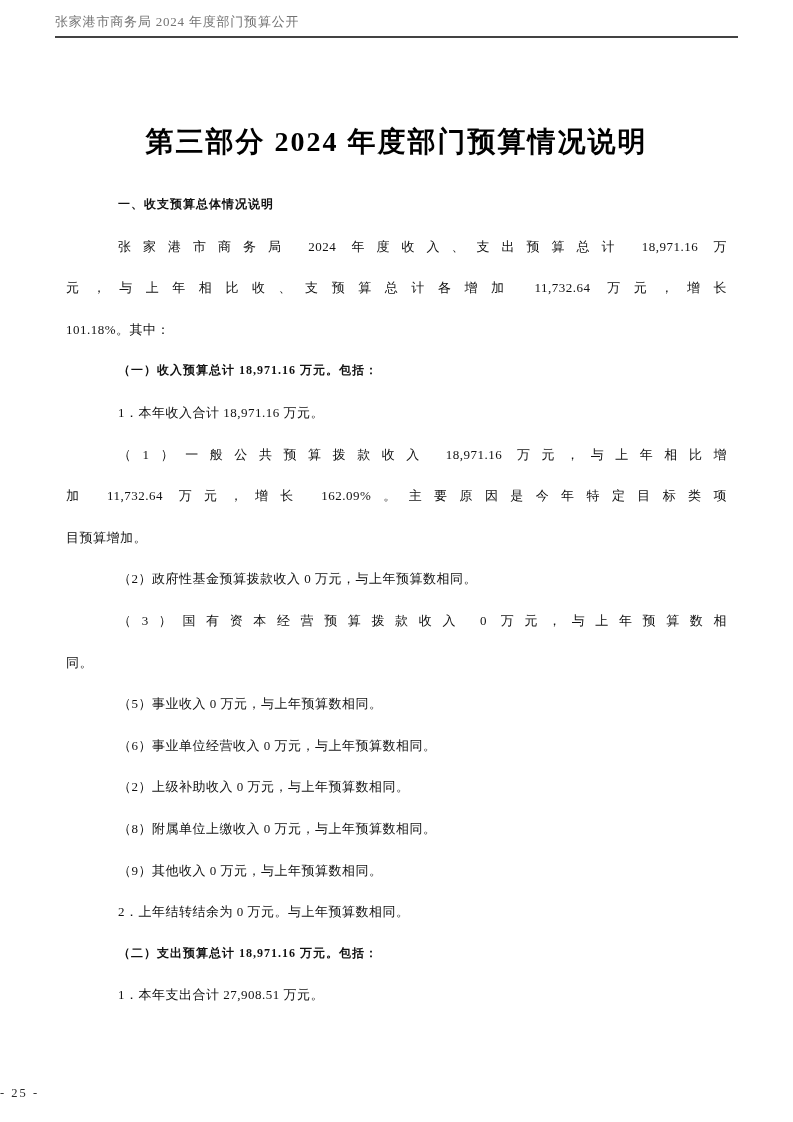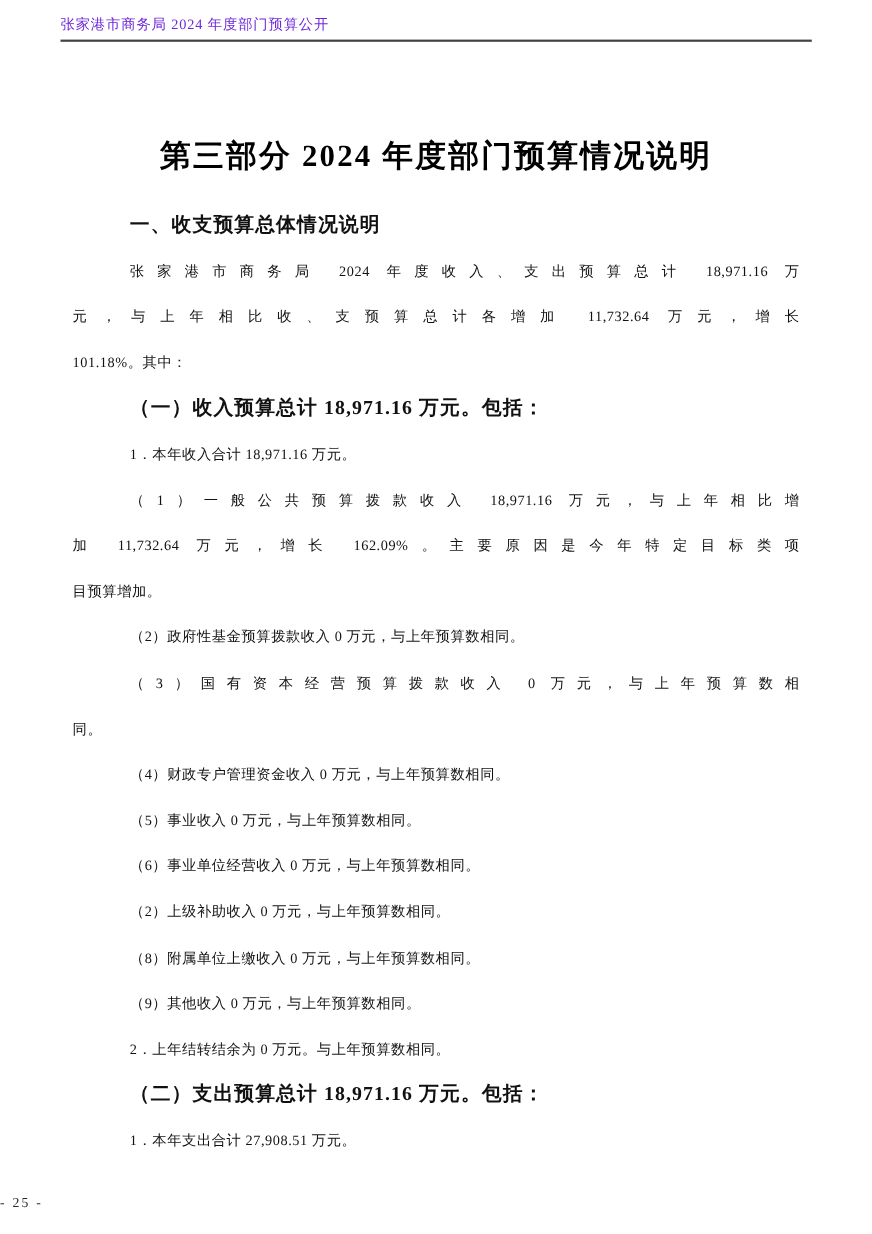--- a/index.html
+++ b/index.html
@@ -9,21 +9,21 @@
     position: relative;
     overflow: hidden;
     font-family: "Liberation Serif", "DejaVu Serif", serif;
     color: #111111;
   }
   .page-header {
     position: absolute;
     left: 55px; right: 55px; top: 13px;
     font-size: 13px;
     letter-spacing: 0.8px;
-    color: #6d28d9;
+    color: #737373;
     border-bottom: 2px solid #434343;
     padding-bottom: 5px;
     font-family: Liberation Serif, serif;
   }
   .doc-title {
     position: absolute;
     left: 0; right: 0; top: 104px;
     text-align: center;
     font-size: 28px;
     font-weight: bold;
@@ -38,21 +38,21 @@
   .line {
     height: 41.6px;
     line-height: 41.6px;
     font-size: 13px;
     letter-spacing: 0.5px;
     white-space: nowrap;
     overflow: visible;
   }
   .line.h2, .line.h3 {
     font-weight: bold;
-    font-size: 18px;
+    font-size: 12px;
     letter-spacing: 1px;
   }
   .line.indent { text-indent: 52px; }
   .line.just {
     white-space: normal;
     text-align: justify;
     text-align-last: justify;
   }
   .page-footer {
     position: absolute;
@@ -76,21 +76,20 @@
     <div class="line body just">元，与上年相比收、支预算总计各增加 11,732.64 万元，增长</div>
     <div class="line body">101.18%。其中：</div>
     <div class="line h3 indent">（一）收入预算总计 18,971.16 万元。包括：</div>
     <div class="line body indent">1．本年收入合计 18,971.16 万元。</div>
     <div class="line body indent just">（1）一般公共预算拨款收入 18,971.16 万元，与上年相比增</div>
     <div class="line body just">加 11,732.64 万元，增长 162.09%。主要原因是今年特定目标类项</div>
     <div class="line body">目预算增加。</div>
     <div class="line body indent">（2）政府性基金预算拨款收入 0 万元，与上年预算数相同。</div>
     <div class="line body indent just">（3）国有资本经营预算拨款收入 0 万元，与上年预算数相</div>
     <div class="line body">同。</div>
-    <div class="line body indent">（4）财政专户管理资金收入 0 万元，与上年预算数相同。</div>
     <div class="line body indent">（5）事业收入 0 万元，与上年预算数相同。</div>
     <div class="line body indent">（6）事业单位经营收入 0 万元，与上年预算数相同。</div>
     <div class="line body indent">（2）上级补助收入 0 万元，与上年预算数相同。</div>
     <div class="line body indent">（8）附属单位上缴收入 0 万元，与上年预算数相同。</div>
     <div class="line body indent">（9）其他收入 0 万元，与上年预算数相同。</div>
     <div class="line body indent">2．上年结转结余为 0 万元。与上年预算数相同。</div>
     <div class="line h3 indent">（二）支出预算总计 18,971.16 万元。包括：</div>
     <div class="line body indent">1．本年支出合计 27,908.51 万元。</div>
   </div>
 

